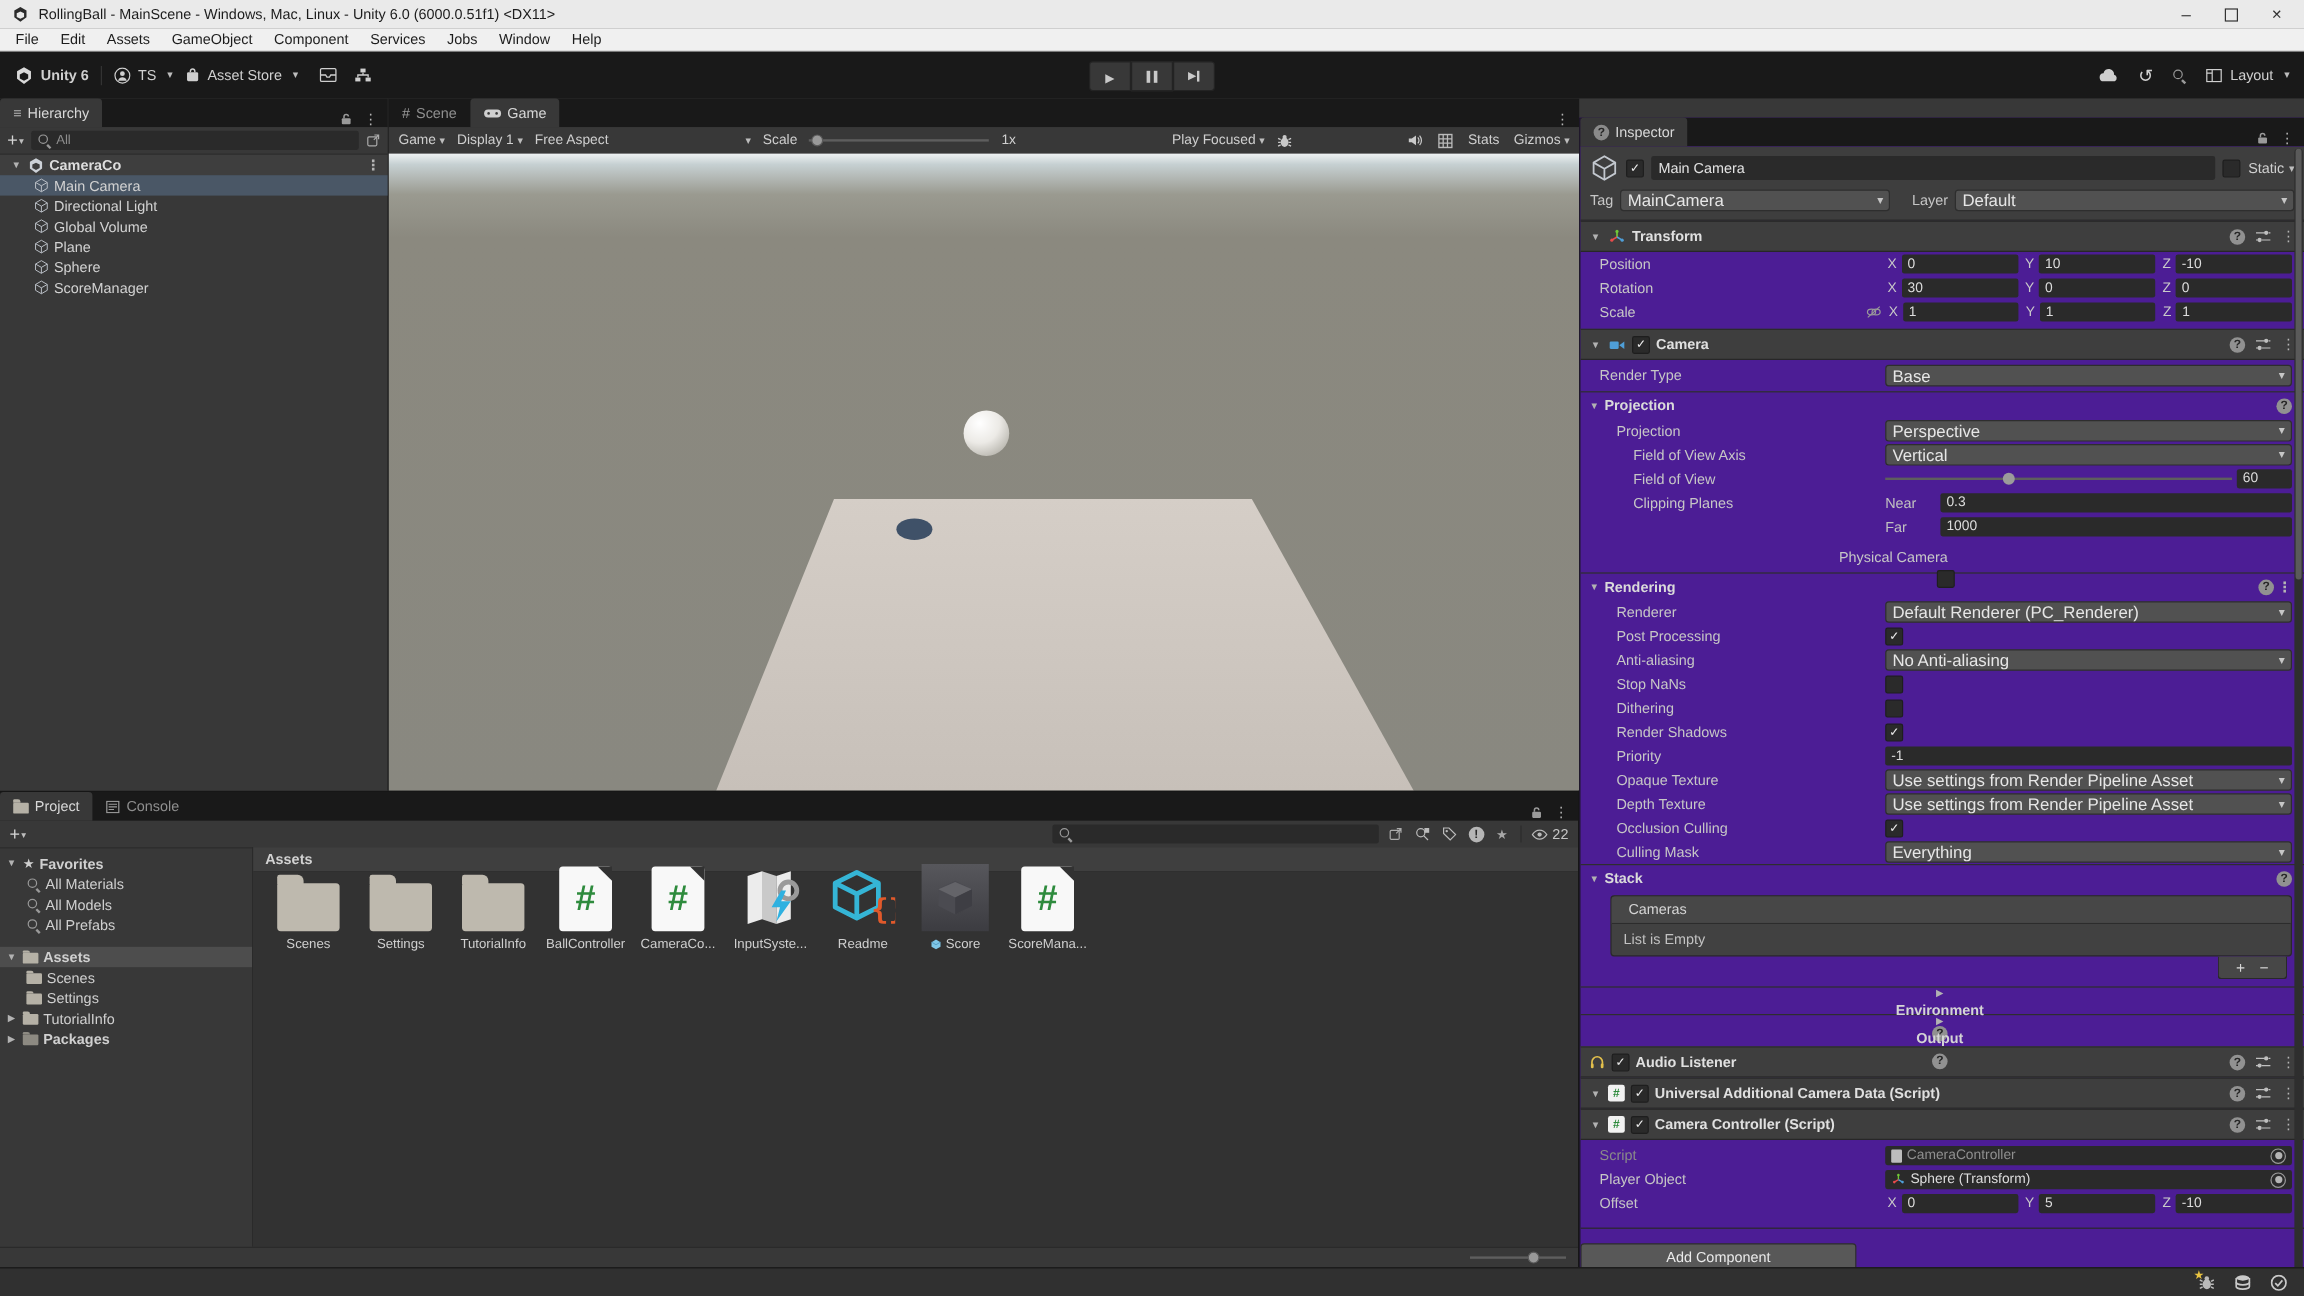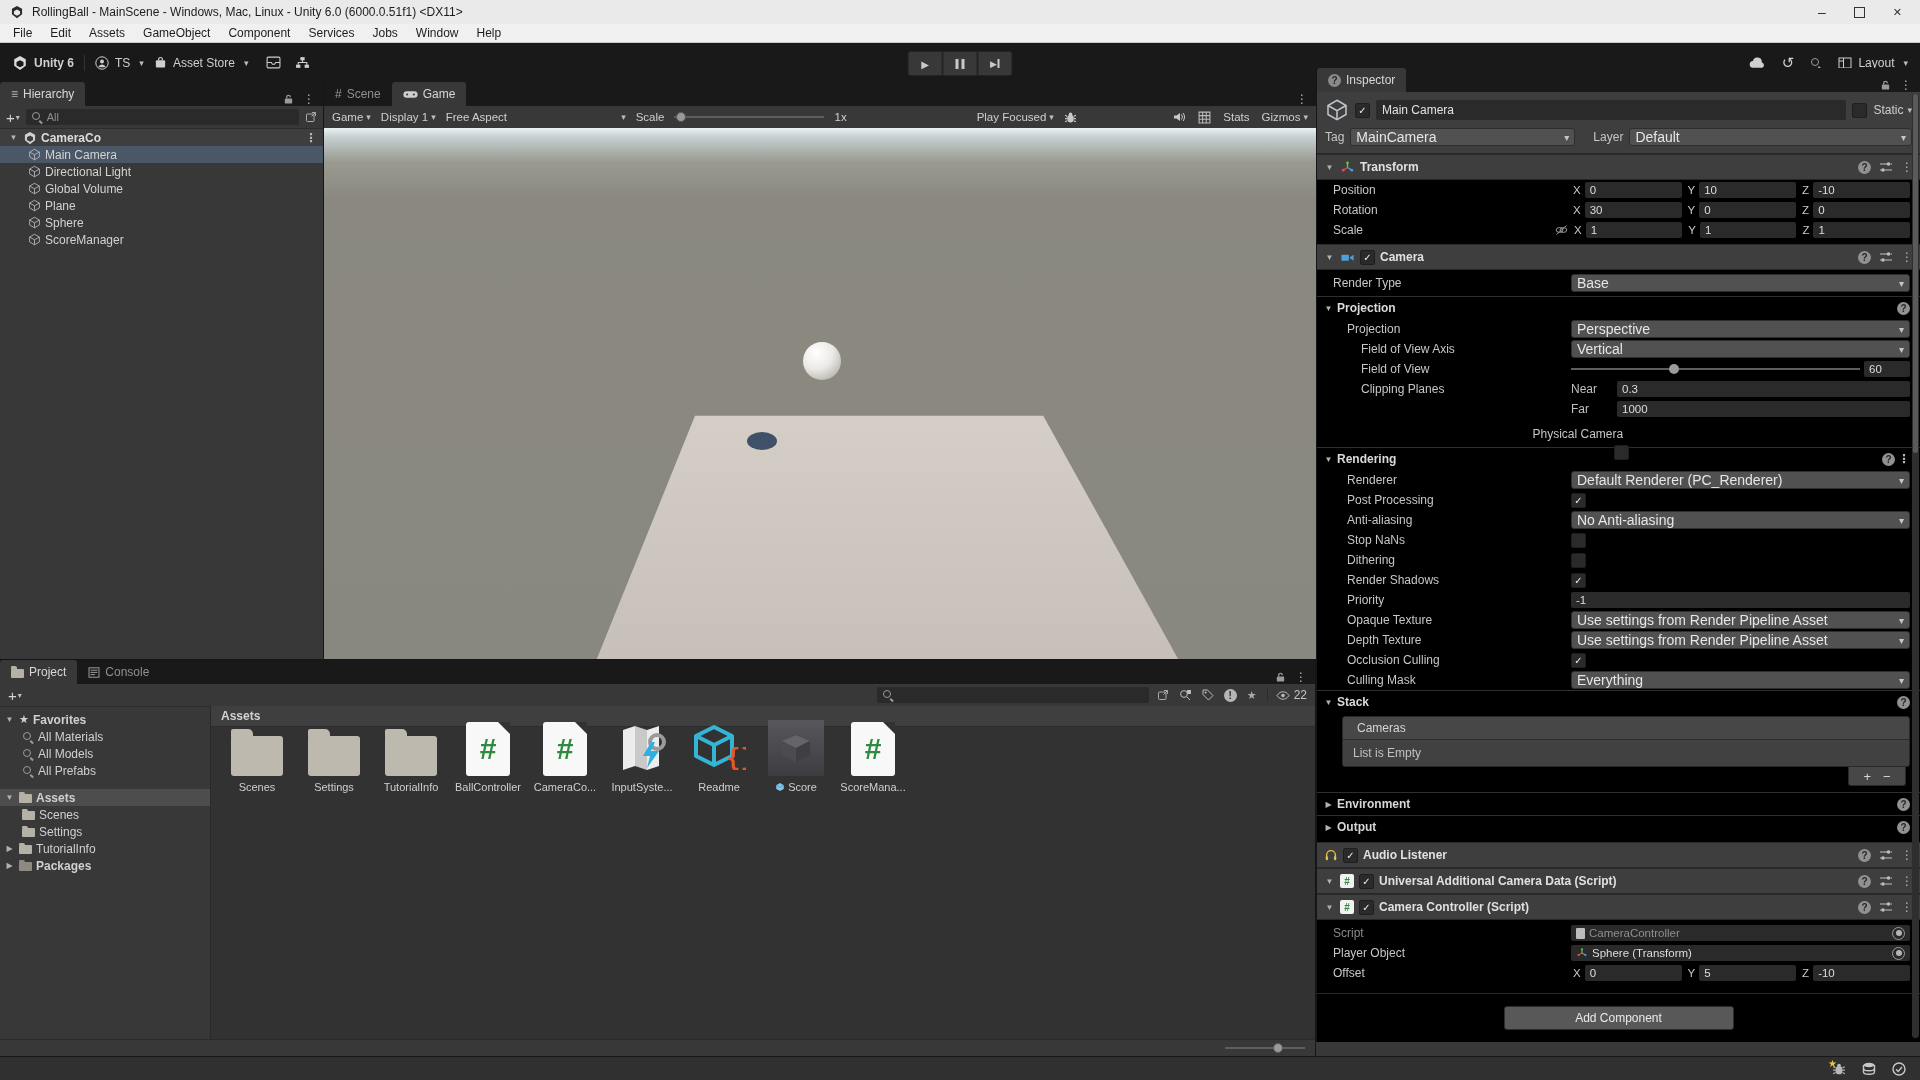--- a/index.html
+++ b/index.html
@@ -123,21 +123,21 @@
   .bigfolder{width:52px;height:40px;background:#beb9ae;border-radius:2px 3px 3px 3px;position:relative;}
   .bigfolder::before{content:"";position:absolute;top:-7px;left:0;width:22px;height:8px;background:#beb9ae;border-radius:2px 5px 0 0;}
   .fileicon{width:44px;height:54px;background:#f8f8f8;border-radius:3px;position:relative;display:flex;align-items:center;justify-content:center;}
   .fileicon::before{content:"";position:absolute;top:0;right:0;border-style:solid;border-width:0 12px 12px 0;border-color:transparent #323232 transparent transparent;}
   .fileicon em{font-style:normal;font-weight:bold;font-size:30px;color:#2e8b3d;line-height:1;}
   .scorethumb{width:56px;height:56px;background:linear-gradient(180deg,#57575c,#3c3c41);display:flex;align-items:center;justify-content:center;}
   .pbottom{position:absolute;left:0;bottom:0;right:0;height:17px;background:#383838;border-top:1px solid #2a2a2a;
            display:flex;align-items:center;justify-content:flex-end;padding:0 10px;box-sizing:border-box;}
 
   
-  #inspector{left:1316px;top:68px;width:604px;height:974px;border-left:1px solid #161616;box-sizing:border-box;background:#000000;}
+  #inspector{left:1316px;top:98px;width:604px;height:974px;border-left:1px solid #161616;box-sizing:border-box;background:#4c1d95;}
   #insbody{position:absolute;left:0;top:24px;right:0;bottom:0;overflow:hidden;}
   .gohead{background:#3e3e3e;border-bottom:1px solid #262626;padding:6px 8px 7px;}
   .gorow{display:flex;align-items:center;gap:6px;}
   .goname{flex:1;height:20px;background:#2a2a2a;border-radius:2px;display:flex;align-items:center;padding:0 6px;color:#e2e2e2;}
   .static{display:flex;align-items:center;gap:4px;color:#cfcfcf;}
   .static::after{content:"▾";font-size:9px;color:#bdbdbd;}
   .tagrow{margin-top:6px;display:flex;align-items:center;gap:6px;color:#c6c6c6;}
   .chead{height:24px;background:#3e3e3e;border-top:1px solid #2b2b2b;border-bottom:1px solid #272727;
          display:flex;align-items:center;gap:5px;padding:0 7px;}
   .chead .title{font-weight:bold;color:#e0e0e0;flex:1;white-space:nowrap;overflow:hidden;}
@@ -156,27 +156,27 @@
   .fslider{flex:1;position:relative;height:14px;}
   .fslider i{position:absolute;left:0;right:0;top:6px;height:2px;background:#5e5e5e;}
   .fslider b{position:absolute;left:34%;top:2px;width:10px;height:10px;border-radius:50%;background:#9b9b9b;}
   .minor{width:42px;flex:none;color:#c0c0c0;}
   .stackbox{margin:3px 10px 0 25px;background:#414141;border:1px solid #292929;border-radius:3px;}
   .stackhead{height:22px;display:flex;align-items:center;padding:0 14px;background:#474747;border-bottom:1px solid #2c2c2c;border-radius:3px 3px 0 0;color:#d5d5d5;}
   .stackempty{height:26px;display:flex;align-items:center;padding:0 10px;color:#c2c2c2;}
   .stackpm{display:flex;justify-content:flex-end;margin:0 14px 6px 0;}
   .pmbox{width:56px;height:18px;background:#474747;border:1px solid #292929;border-top:none;border-radius:0 0 3px 3px;
          display:flex;align-items:center;justify-content:center;gap:12px;color:#d8d8d8;font-size:13px;}
-  .foldrow{height:22px;display:flex;align-items:center;gap:3px;padding:0 10px 0 6px;font-weight:bold;color:#d5d5d5;border-top:1px solid #2e2e2e;}
+  .foldrow{height:22px;display:flex;align-items:center;gap:3px;padding:0 10px 0 6px;font-weight:bold;color:#d5d5d5;border-top:1px solid #2e2e2e;flex-direction:column;}
   .foldrow .sp{flex:1;}
   .script-mini{width:14px;height:14px;flex:none;background:#f2f2f2;border-radius:2px;display:flex;align-items:center;justify-content:center;
                color:#2e8b3d;font-weight:bold;font-size:10px;}
   .script-mini::before{content:"#";}
   .docico{width:9px;height:11px;background:#bdbdbd;border-radius:1px;flex:none;}
-  .addwrap{display:flex;justify-content:center;padding:12px 0 10px;border-top:1px solid #2a2a2a;margin-top:10px;}
+  .addwrap{display:flex;padding:12px 0 10px;border-top:1px solid #2a2a2a;margin-top:10px;}
   .addbtn2{width:228px;height:22px;background:#585858;border:1px solid #2d2d2d;border-radius:3px;display:flex;
            align-items:center;justify-content:center;color:#eaeaea;}
   #insscroll{position:absolute;right:1px;top:26px;width:7px;bottom:4px;background:#2e2e2e;border-radius:3px;}
   #insscroll b{position:absolute;left:1px;right:1px;top:0;height:38%;background:#5a5a5a;border-radius:3px;}
 
   
   #statusbar{left:0;top:1056px;width:1920px;height:24px;background:#303030;border-top:1px solid #181818;box-sizing:border-box;
              display:flex;align-items:center;justify-content:flex-end;gap:16px;padding:0 14px;}
   .star{color:#a8a8a8;font-size:11px;}
   .exc{width:13px;height:13px;border-radius:50%;background:#b5b5b5;color:#2a2a2a;font-weight:bold;font-size:10px;

